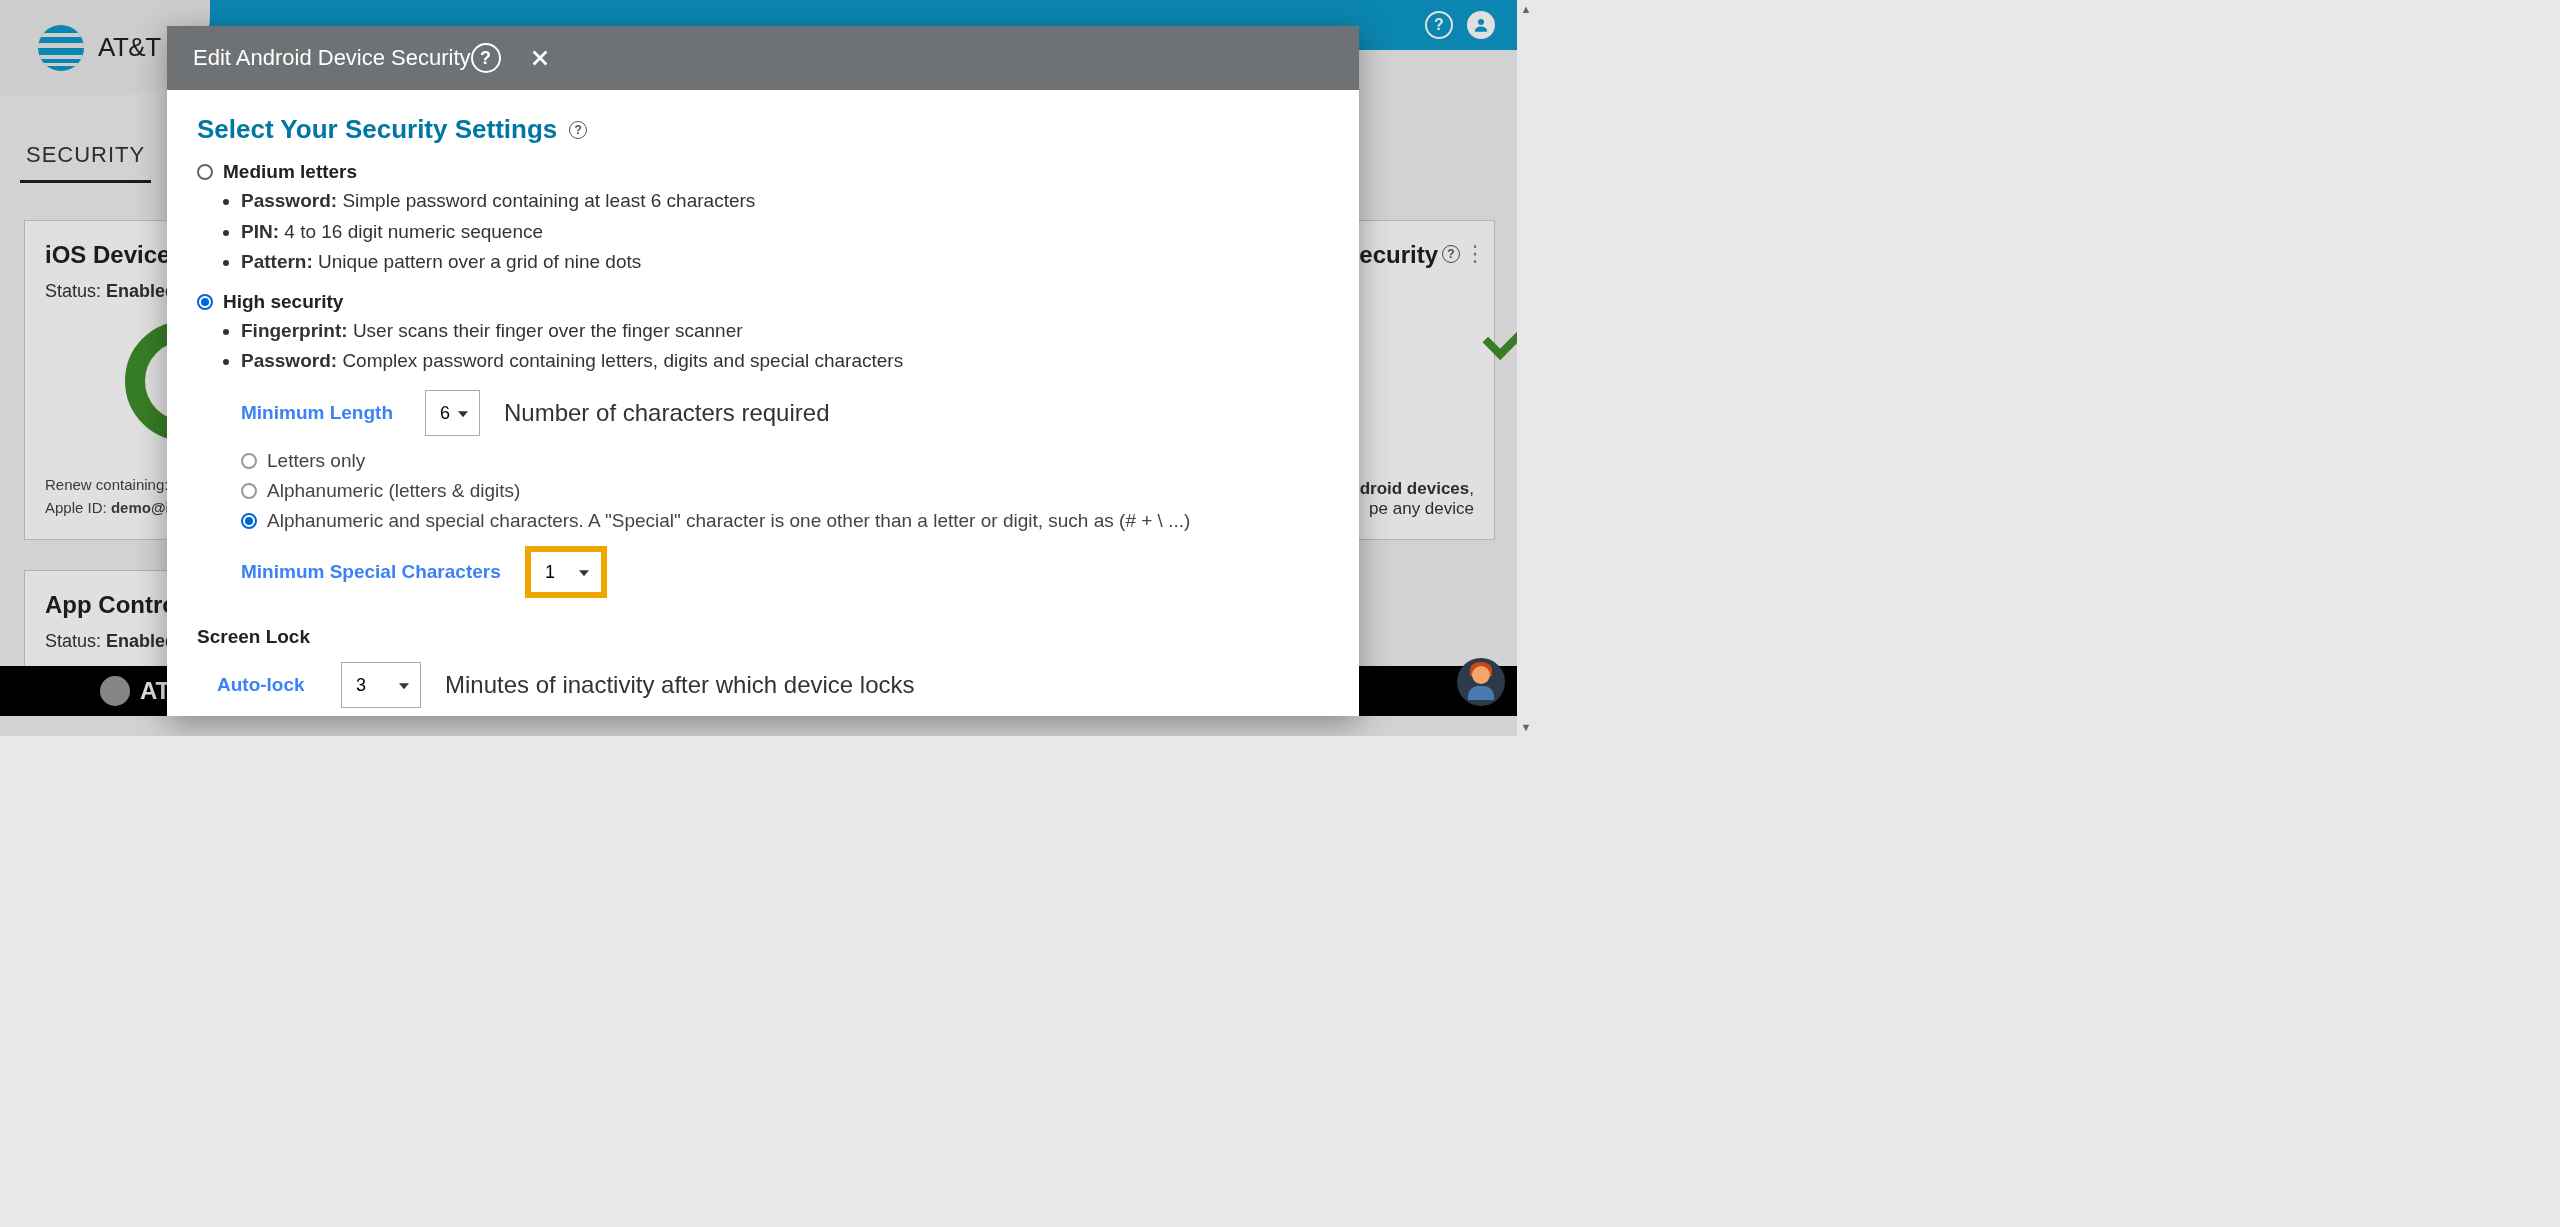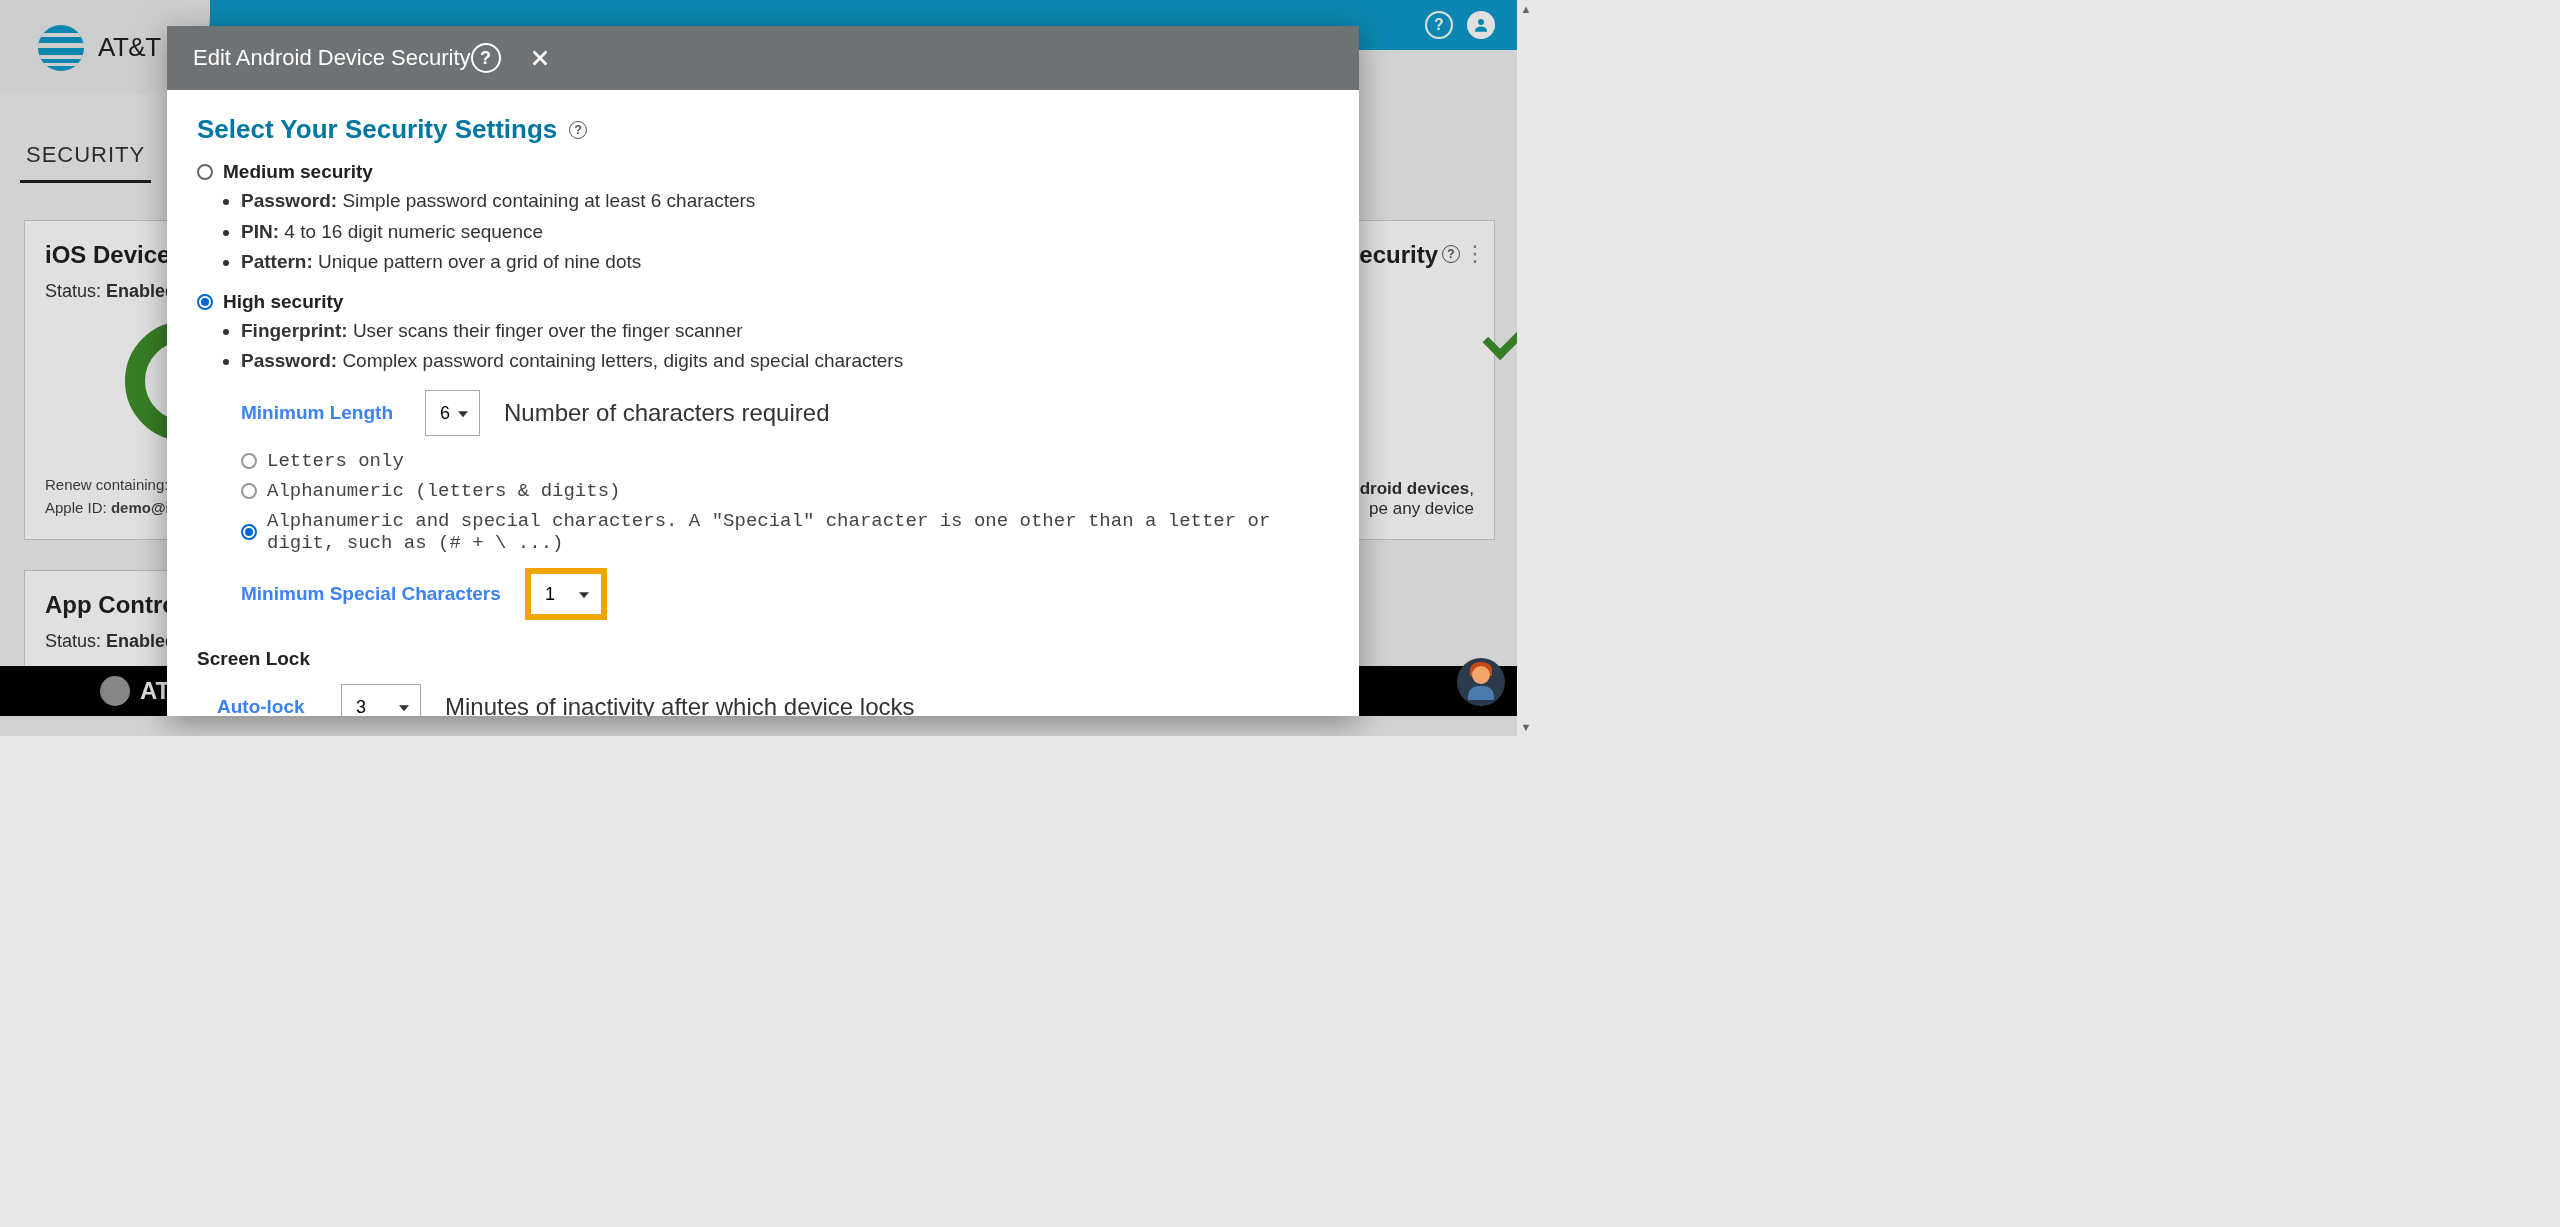--- a/index.html
+++ b/index.html
@@ -152,21 +152,21 @@
   font-size:18px; cursor:pointer; appearance:none; position:relative;
 }
 .select-wrap { position:relative; display:inline-block; }
 .select-wrap::after {
   content:''; position:absolute; right:12px; top:50%; transform:translateY(-30%);
   border-left:5px solid transparent; border-right:5px solid transparent; border-top:6px solid #333;
   pointer-events:none;
 }
 .select-wrap.highlight { border:6px solid #f0a500; padding:0; }
 .select-wrap.highlight .select-styled { border:none; height:40px; }
-.sub-radios { margin-left:44px;font-family:Liberation Mono, monospace; }
+.sub-radios { margin-left:44px; }
 .sub-radios .radio-row { margin:8px 0; }
 .sub-radios .radio-outer { border-color:#999; }
 .sub-radios .radio-outer.selected { border-color:#0066d6; }
 .sub-radios .radio-label { color:#444; font-size:19px; }
 .screenlock-head { font-size:19px; font-weight:700; color:#222; margin-top:28px; margin-bottom:12px; }
 
 .float-avatar {
   position:absolute; right:30px; bottom:30px; z-index:30;
   width:48px; height:48px; border-radius:50%; background:#2b3b4a;
   display:flex; align-items:center; justify-content:center;
@@ -260,21 +260,21 @@
     </div>
     <div class="modal-body">
 
       <div class="sec-head">
         <span>Select Your Security Settings</span>
         <span class="help-icon">?</span>
       </div>
 
       <div class="radio-row">
         <div class="radio-outer"></div>
-        <span class="radio-label bold">Medium security</span>
+        <span class="radio-label bold">Medium letters</span>
       </div>
       <ul class="bullets">
         <li><b>Password:</b> <span>Simple password containing at least 6 characters</span></li>
         <li><b>PIN:</b> <span>4 to 16 digit numeric sequence</span></li>
         <li><b>Pattern:</b> <span>Unique pattern over a grid of nine dots</span></li>
       </ul>
 
       <div class="radio-row">
         <div class="radio-outer selected">
             <div class="radio-inner"></div>

